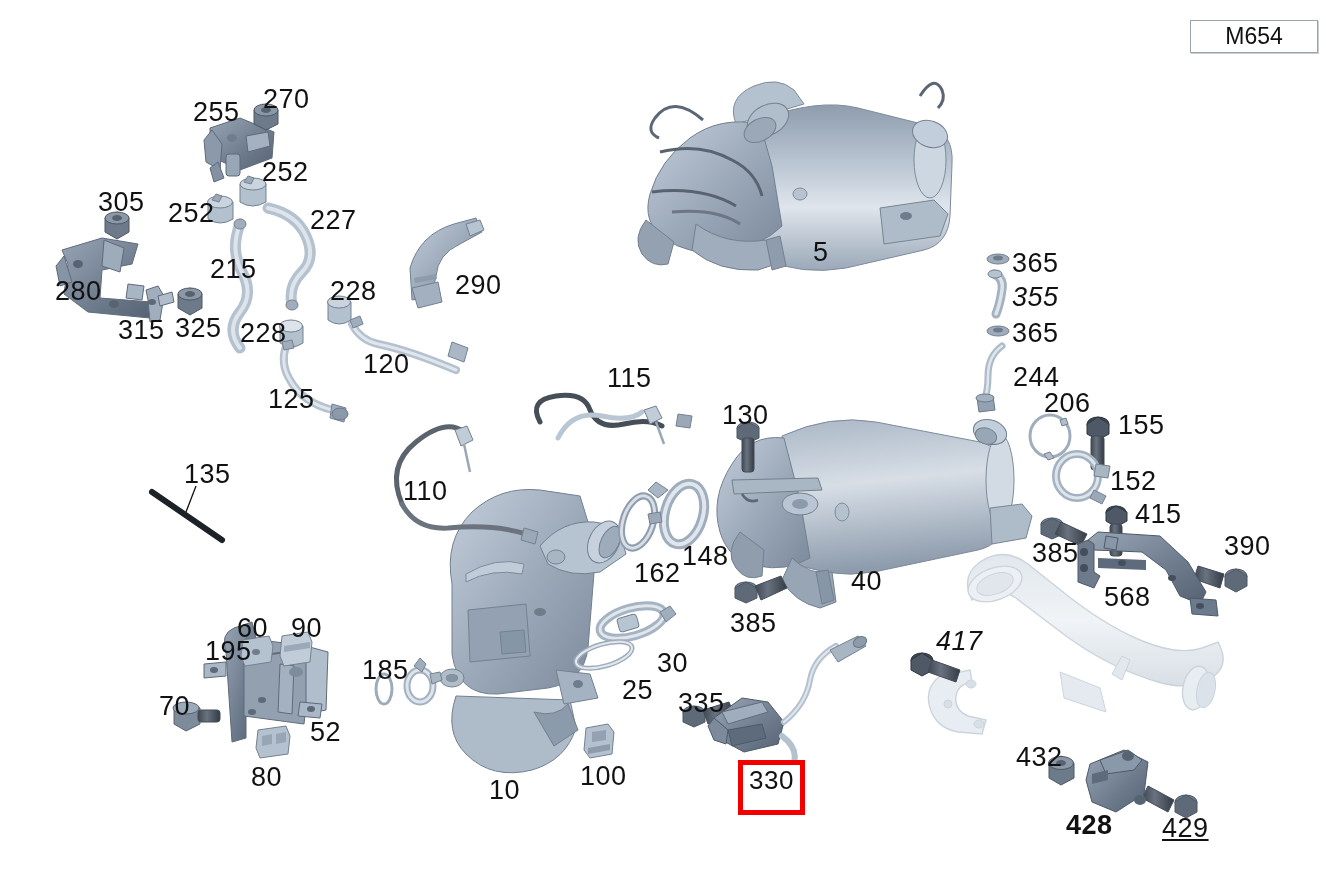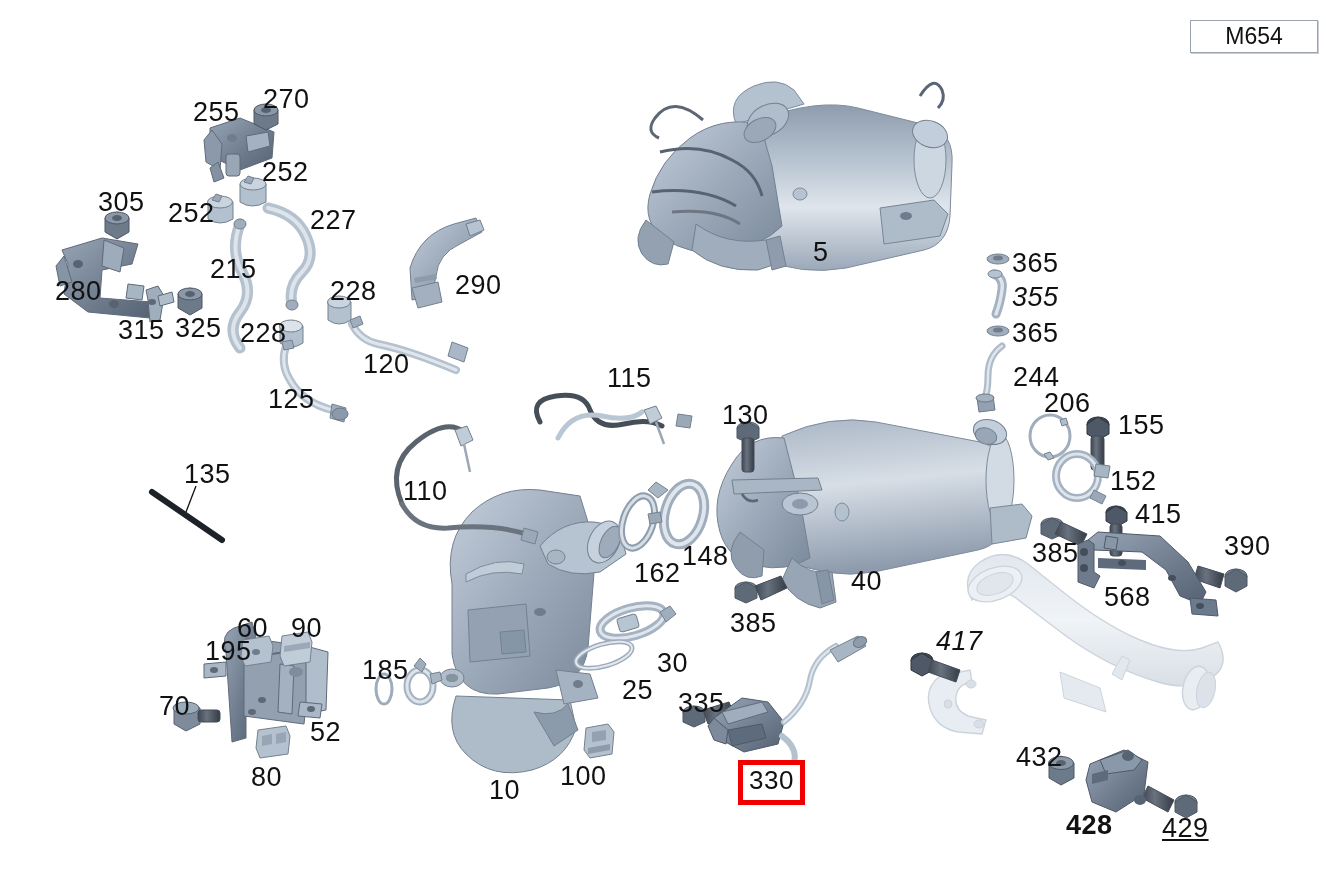--- a/index.html
+++ b/index.html
@@ -4,21 +4,21 @@
 <style>
   html,body{margin:0;padding:0;background:#ffffff;}
   body{width:1326px;height:881px;overflow:hidden;
        font-family:"Liberation Sans",sans-serif;}
   #stage{position:relative;width:1326px;height:881px;background:#fff;margin-top:12px;}
 
   
   .lbl{position:absolute;color:#111;font-size:27px;line-height:27px;
        font-family:"Liberation Sans",sans-serif;white-space:nowrap;
        letter-spacing:.5px;}
-  .lbl.hl{border:5px solid #f20000;background:#fff;padding:1px 6px 6px 6px;
+  .lbl.hl{border:5px solid #f20000;background:#fff;padding:1px 6px 16px 6px;
           font-size:26px;line-height:28px;}
 
   
   .titlechip{position:absolute;left:1190px;top:8px;width:126px;height:31px;
              border:1px solid #9aa3ad;background:#fff;color:#111;
              font-size:23px;line-height:31px;text-align:center;
              box-shadow:1px 1px 0 #c9ced4;}
 
   
   #art{position:absolute;left:0;top:0;width:1326px;height:881px;}
@@ -510,21 +510,21 @@
       <div class="lbl" style="left: 237px; top: 603px;">60</div>
       <div class="lbl" style="left: 291px; top: 603px;">90</div>
       <div class="lbl" style="left: 205px; top: 626px;">195</div>
       <div class="lbl" style="left: 362px; top: 645px;">185</div>
       <div class="lbl" style="left: 936px; top: 616px; font-style: italic;">417</div>
       <div class="lbl" style="left: 657px; top: 638px;">30</div>
       <div class="lbl" style="left: 622px; top: 665px;">25</div>
       <div class="lbl" style="left: 159px; top: 681px;">70</div>
       <div class="lbl" style="left: 678px; top: 678px;">335</div>
       <div class="lbl" style="left: 310px; top: 707px;">52</div>
-      <div class="lbl" style="left: 560px; top: 751px; text-align: center;">100</div>
+      <div class="lbl" style="left: 580px; top: 751px; text-align: center;">100</div>
       <div class="lbl" style="left: 251px; top: 752px;">80</div>
       <div class="lbl" style="left: 1016px; top: 732px;">432</div>
       <div class="lbl" style="left: 489px; top: 765px;">10</div>
       <div class="lbl" style="left: 1066px; top: 800px; font-weight: bold;">428</div>
       <div class="lbl" style="left: 1162px; top: 803px; text-decoration: underline;">429</div>
       <div class="lbl" style="left: 813px; top: 227px;">5</div>
       <div class="lbl hl" style="left: 738px; top: 748px; border-color: rgb(242, 0, 0); background: rgb(255, 255, 255);">330</div>
     </div>
 
 </div>

